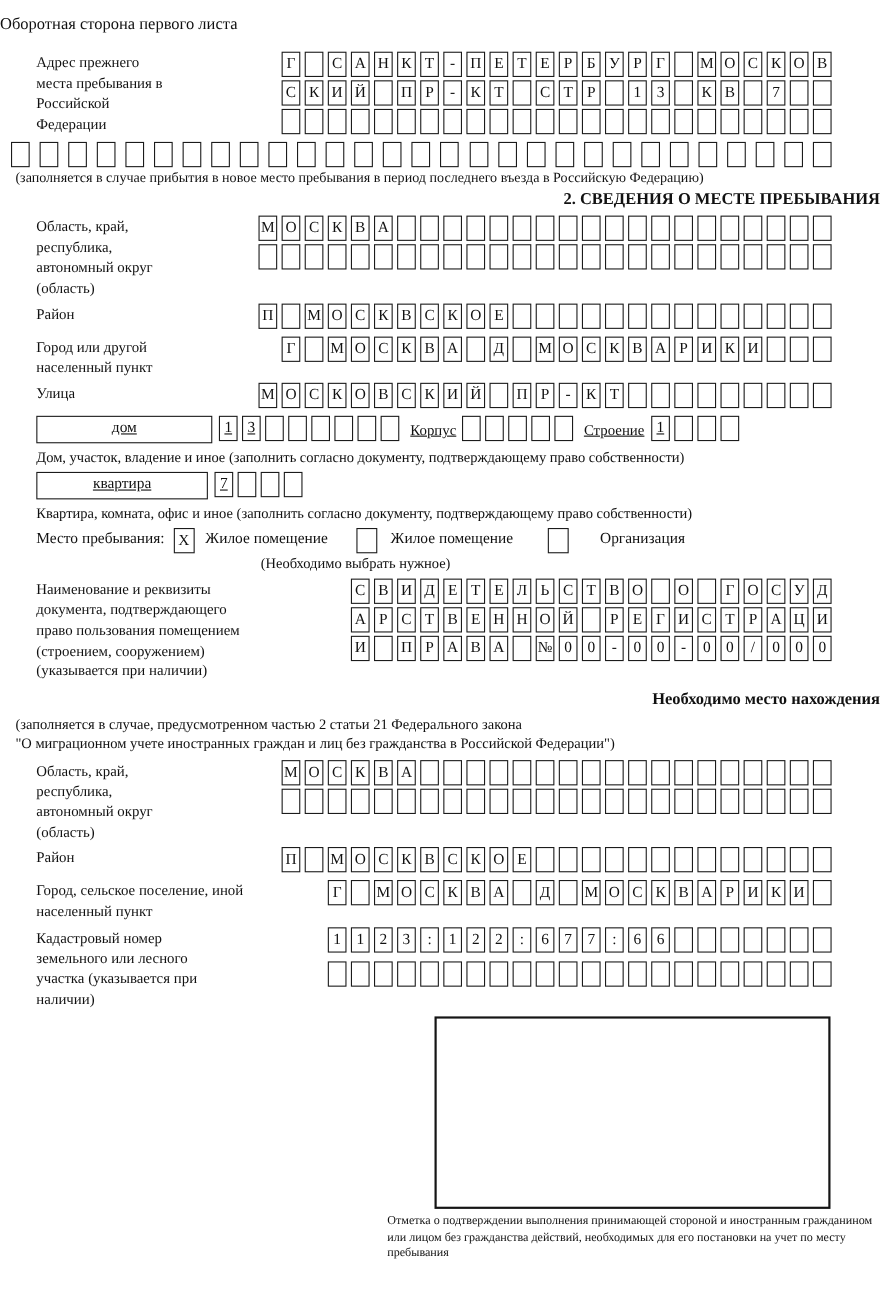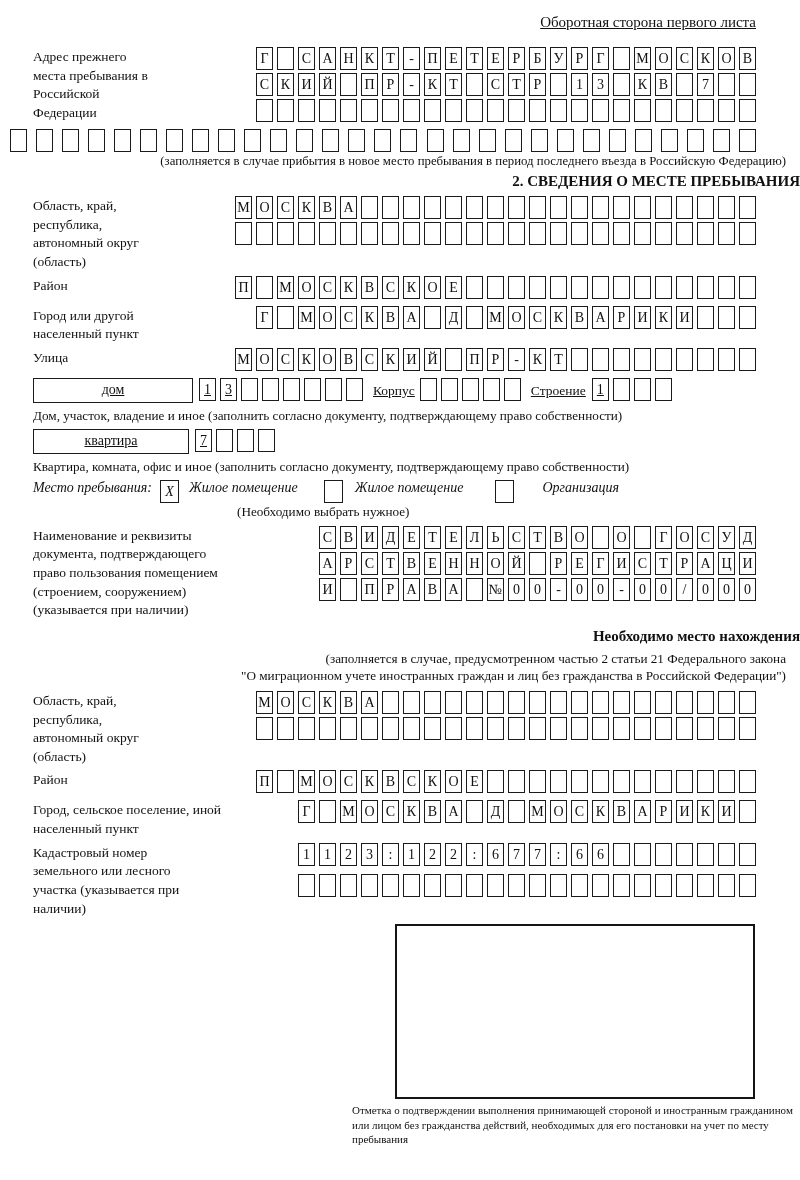--- a/index.html
+++ b/index.html
@@ -1,45 +1,45 @@
 <!DOCTYPE html>
 <html><head>
 <meta charset="utf-8">
 <style>
   * { margin:0; padding:0; box-sizing:border-box; }
   html,body { width:800px; height:1180px; background:#ffffff; overflow:hidden;
     font-family:"Liberation Serif","DejaVu Serif",serif; color:#111; }
   .page { width:800px; height:1180px; padding-top:14px; position:relative; }
 
-  .header-note { text-align:right; margin-right:44px; font-size:15px; margin-bottom:16px;text-decoration:underline; }
+  .header-note { text-align:left; margin-right:20px; font-size:15px; margin-bottom:16px; }
 
   
   .boxrow { display:flex; gap:4px; margin-bottom:3px; }
   .cell { width:17px; height:23px; border:1.5px solid #1b1b1b; flex:0 0 17px;
     font-size:14px; line-height:21px; text-align:center; background:#fff; }
 
   .frow { display:flex; align-items:flex-start; margin:0 44px 4px 33px; }
   .flabel { font-size:13.5px; line-height:1.38; padding-top:1px; }
   .fboxes { margin-left:auto; display:flex; flex-direction:column; align-items:flex-end; }
 
   .fullrow { display:flex; justify-content:space-between; margin:1px 44px 2px 10px; }
   .fullrow .cell { flex:0 0 17px; }
 
-  .caption { text-align:right; font-size:12.8px; margin:0 14px 4px; }
+  .caption { text-align:left; font-size:12.8px; margin:0 14px 4px; }
   .caption-left { font-size:13.2px; margin:0 44px 5px 33px; }
   .sec-title { text-align:right; font-weight:bold; font-size:15px; margin:4px 0 6px; }
 
   
   .house-row { display:flex; align-items:flex-start; margin:2px 44px 4px 33px;text-decoration:underline; }
   .typebox { height:25px; border:1.5px solid #1b1b1b; font-size:14px; line-height:22px;
     text-align:center; }
   .inline-lbl { font-size:13.5px; line-height:25px; white-space:nowrap; }
 
   
-  .stay-row { display:flex; margin:4px 44px 1px 33px; font-size:14px;font-style:italic; }
+  .stay-row { display:flex; align-items:center; margin:4px 44px 1px 33px; font-size:14px; }
   .chk { width:19px; height:23px; border:1.6px solid #1b1b1b; text-align:center;
     font-size:14px; line-height:21px; flex:0 0 19px; }
   .stay-note { font-size:13.2px; margin:0 0 6px 237px; }
 
   
   .stamp-box { margin:6px 0 4px 395px; width:360px; height:175px; border:2px solid #151515; }
   .stamp-note { margin-left:352px; width:446px; text-align:left; font-size:11px; line-height:1.32; }
 </style>
 </head>
 <body>

